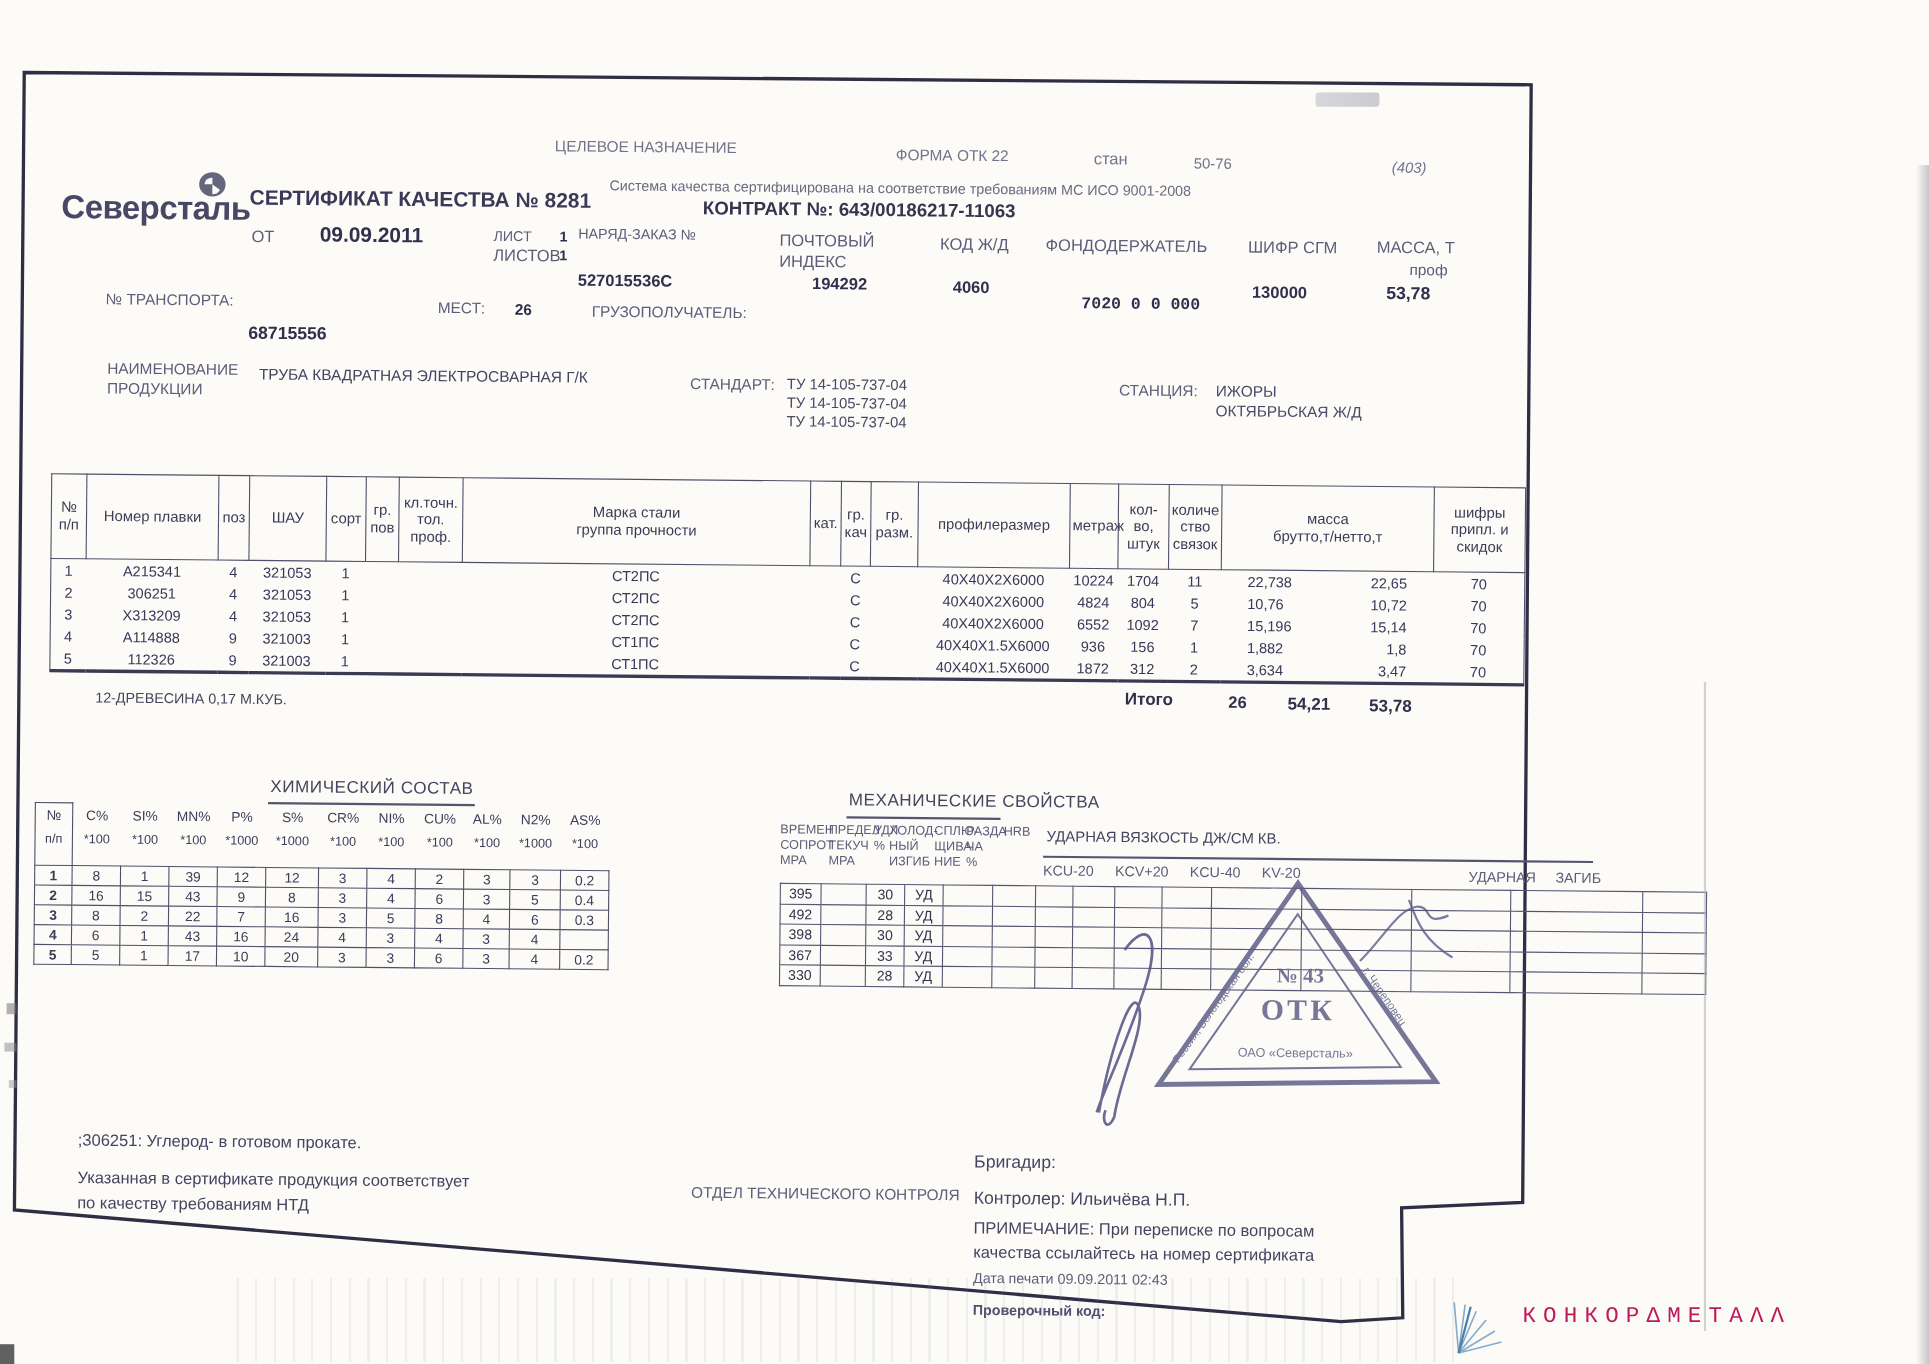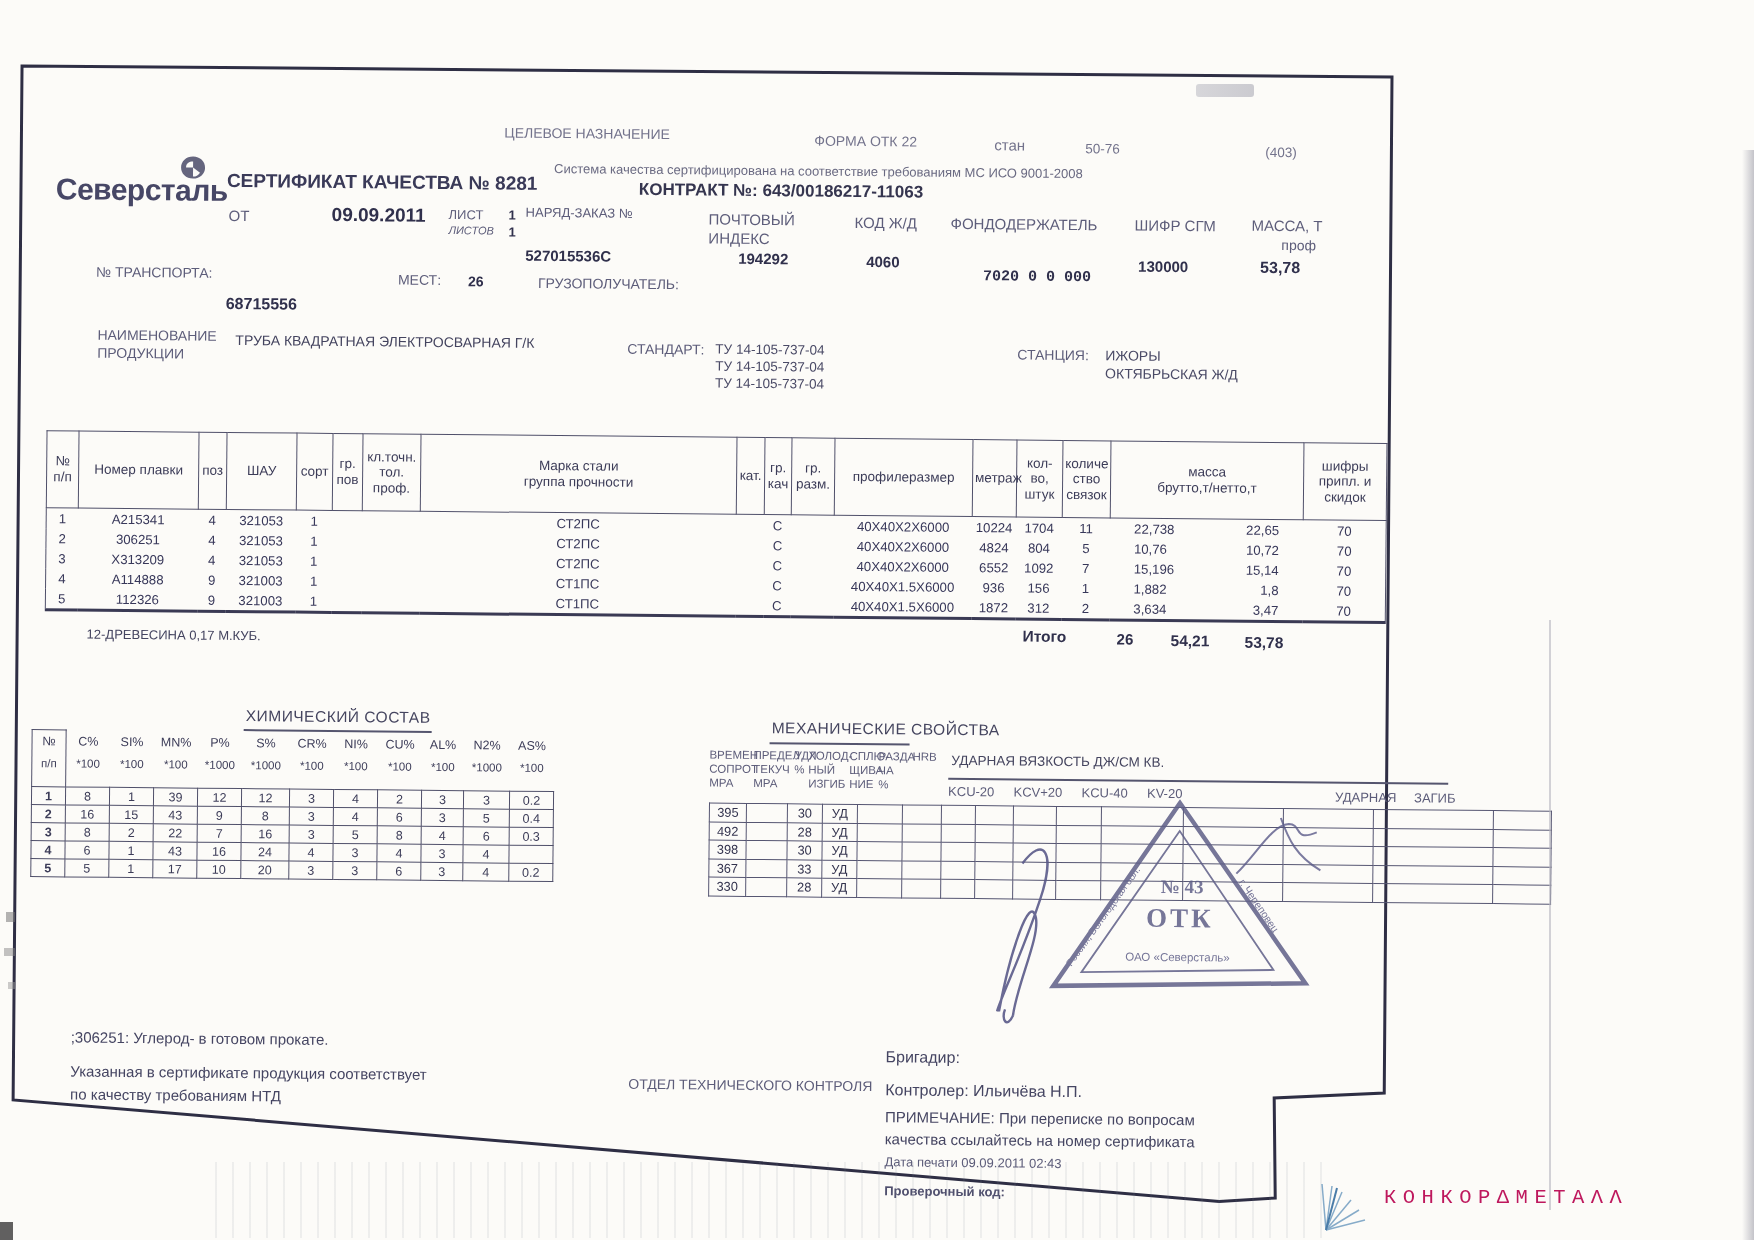--- a/index.html
+++ b/index.html
@@ -42,41 +42,41 @@
   <div class="doc">
 
     <svg class="abs" style="left:0;top:0;" width="1754" height="1240">
       <path d="M22,66 L1392,64 L1394,1080 L1284,1086 L1286,1186 L1230,1190 L23,1100 Z" fill="none" stroke="#2e2e44" stroke-width="3"></path>
     </svg>
 
     <span class="abs faint" style="left:505px;top:120px;font-size:14px;">ЦЕЛЕВОЕ НАЗНАЧЕНИЕ</span>
     <span class="abs faint" style="left:815px;top:125px;font-size:14px;">ФОРМА ОТК 22</span>
     <span class="abs faint" style="left:995px;top:127px;font-size:15px;">стан</span>
     <span class="abs faint" style="left:1086px;top:131px;font-size:13.5px;">50-76</span>
-    <span class="abs faint" style="left:1266px;top:133px;font-size:13.5px;">(403)</span>
+    <span class="abs faint" style="left:1266px;top:133px;font-size:13.5px;font-style:italic;">(403)</span>
     <span class="abs" style="left:555px;top:156px;font-size:13px;color:#6a6a82;">Система качества сертифицирована на соответствие требованиям МС ИСО 9001-2008</span>
 
     <span class="abs" style="left:57px;top:172px;font-size:30px;font-weight:bold;color:#474766;letter-spacing:-0.5px;">Северсталь</span>
     <svg class="abs" style="left:180px;top:153px;" width="28" height="26">
       <path d="M14 2 C21 2 26 7 26 13 C26 19 21 24 14 24 C7 24 2 19 2 13 C2 7 7 2 14 2 Z M14 7 C10 7 7 9 7 13 L14 13 Z" fill="#4a4a68" opacity="0.85"></path>
       <path d="M14 13 L21 18 C19 21 17 22 14 22 Z" fill="#fcfbf8"></path>
     </svg>
 
     <span class="abs" style="left:228px;top:168px;font-size:19px;font-weight:bold;color:#3a3a58;">
       <span>СЕРТИФИКАТ КАЧЕСТВА №</span>&nbsp;<span>8281</span>
     </span>
     <span class="abs" style="left:640px;top:174px;font-size:17px;font-weight:bold;color:#35354f;">
       <span>КОНТРАКТ №:</span> <span>643/00186217-11063</span>
     </span>
 
     <span class="abs lbl" style="left:230px;top:205px;font-size:15px;">ОТ</span>
-    <span class="abs val" style="left:292px;top:201px;font-size:19px;margin-left:41px;">09.09.2011</span>
+    <span class="abs val" style="left:292px;top:201px;font-size:19px;">09.09.2011</span>
     <span class="abs lbl" style="left:450px;top:203px;font-size:13px;">ЛИСТ</span>
     <span class="abs val" style="left:510px;top:203px;font-size:13px;">1</span>
-    <span class="abs lbl" style="left:450px;top:220px;font-size:11px;font-style:italic;">ЛИСТОВ</span>
+    <span class="abs lbl" style="left:450px;top:220px;font-size:15px;">ЛИСТОВ</span>
     <span class="abs val" style="left:510px;top:220px;font-size:13px;">1</span>
     <span class="abs lbl" style="left:527px;top:200px;font-size:13px;">НАРЯД-ЗАКАЗ №</span>
 
     <span class="abs lbl pre" style="left:710px;top:203px;font-size:15px;line-height:19px;white-space:pre-line;">ПОЧТОВЫЙ
 ИНДЕКС</span>
     <span class="abs lbl" style="left:856px;top:206px;font-size:15px;">КОД Ж/Д</span>
     <span class="abs lbl" style="left:952px;top:206px;font-size:15px;">ФОНДОДЕРЖАТЕЛЬ</span>
     <span class="abs lbl" style="left:1136px;top:206px;font-size:15px;">ШИФР СГМ</span>
     <span class="abs lbl" style="left:1253px;top:205px;font-size:15px;">МАССА, Т</span>
     <span class="abs lbl" style="left:1283px;top:225px;font-size:14px;">проф</span>

